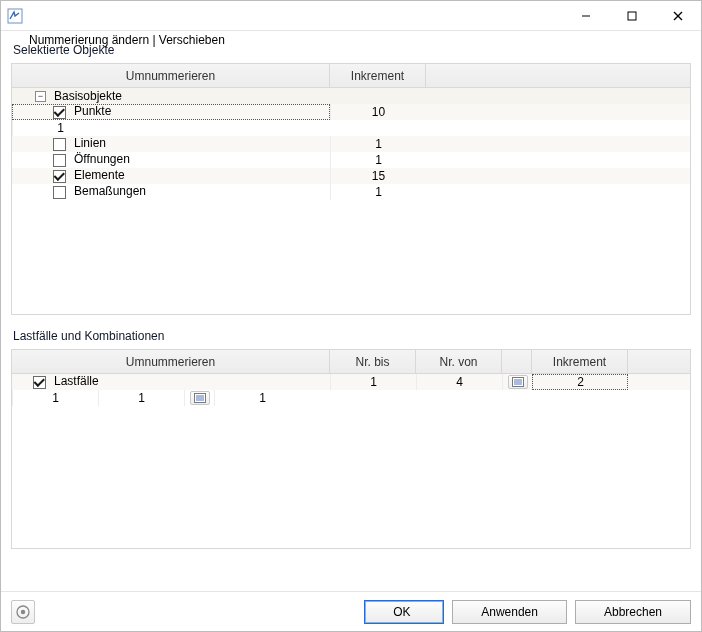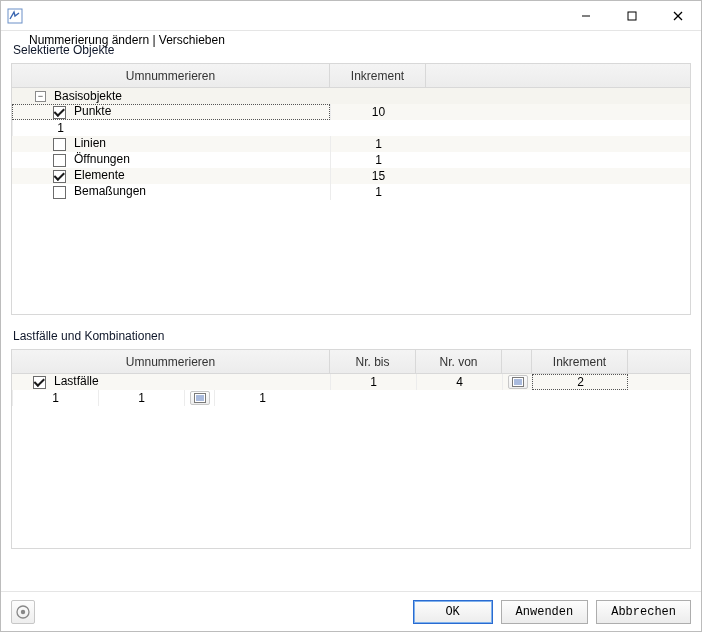--- a/index.html
+++ b/index.html
@@ -139,28 +139,27 @@
     width: 24px; height: 24px;
     border: 1px solid #c7c7c7;
     border-radius: 2px;
     background: linear-gradient(#fdfdfd,#eee);
     display: flex; align-items: center; justify-content: center;
     color: #555;
   }
   .footer-spacer { flex: 1; }
   .btn {
     min-width: 80px; height: 24px;
-    padding: 0 14px;
+    padding: 0 28px;
     margin-left: 8px;
     border: 1px solid #adadad;
     background: linear-gradient(#fdfdfd,#ececec);
-    display: flex; align-items: center; justify-content: center;
+    display: flex; align-items: center; 
     font-size: 12px;
     color: #000;
-    font-family: Liberation Mono, monospace;
   }
   .btn.default {
     border: 1px solid #2a6bd1;
     box-shadow: inset 0 0 0 1px #7fb1ec;
   }
   .gap { height: 10px; }
 </style>
 </head>
 <body>
 

